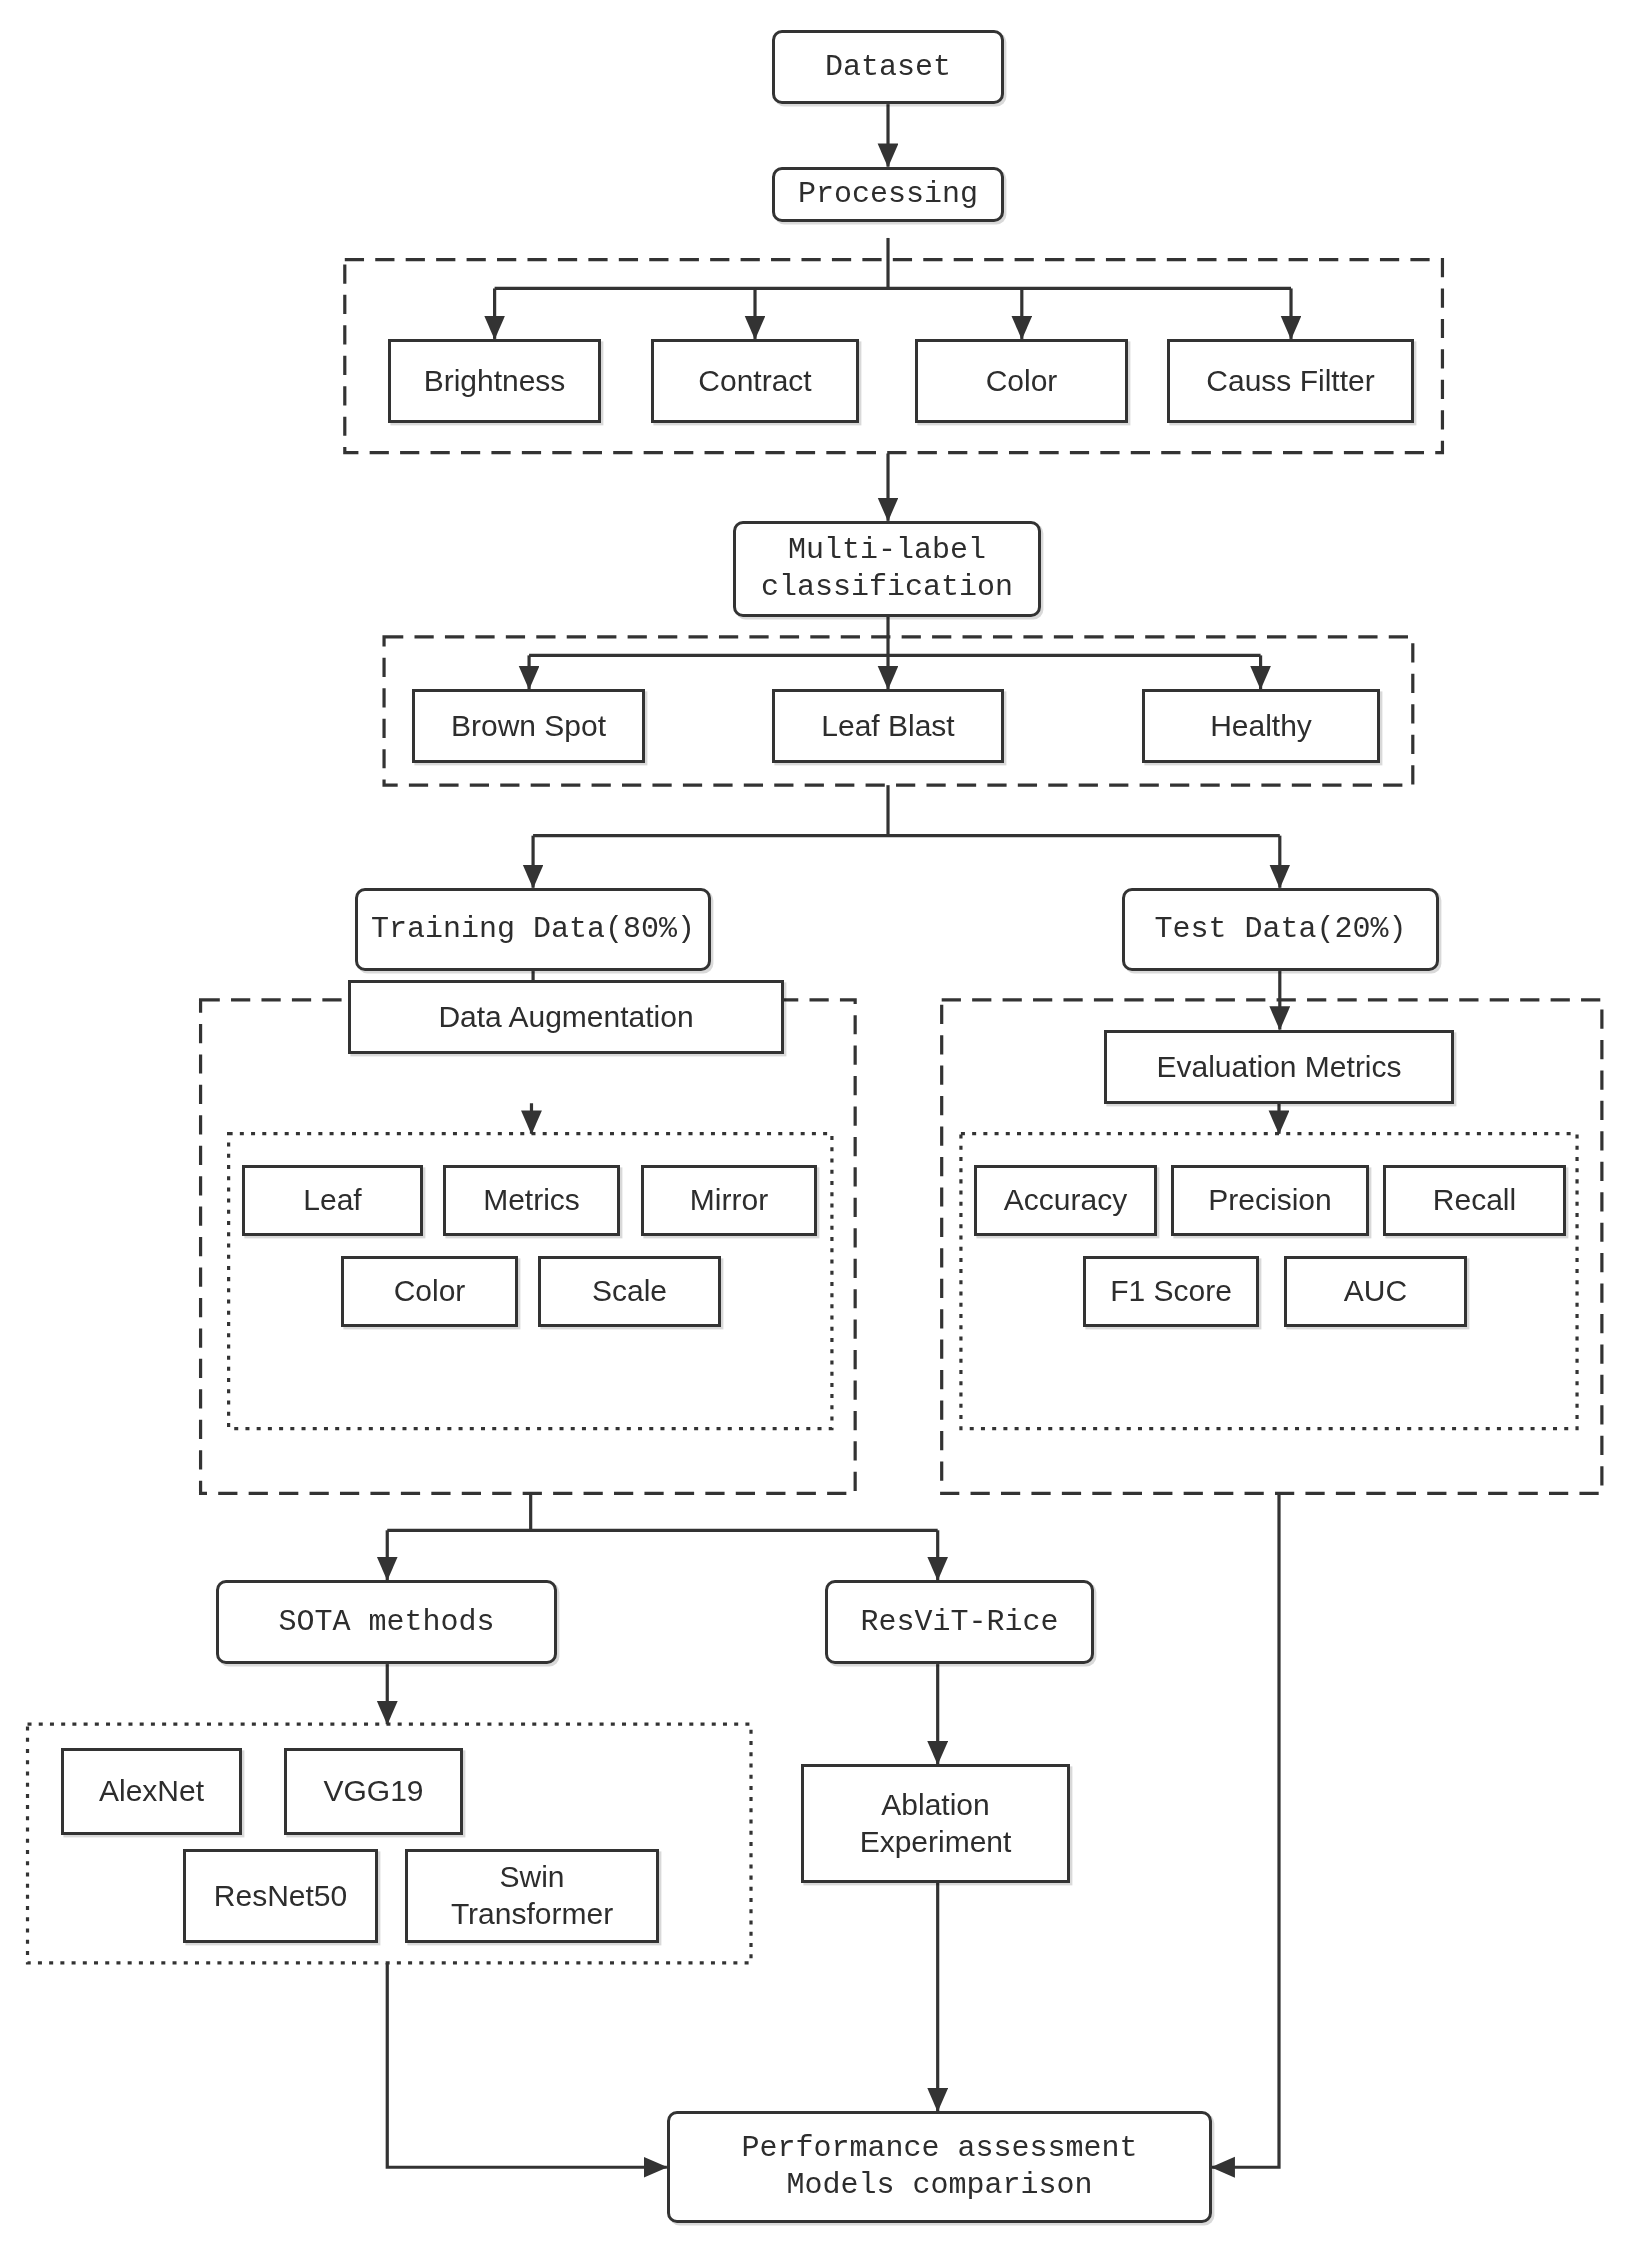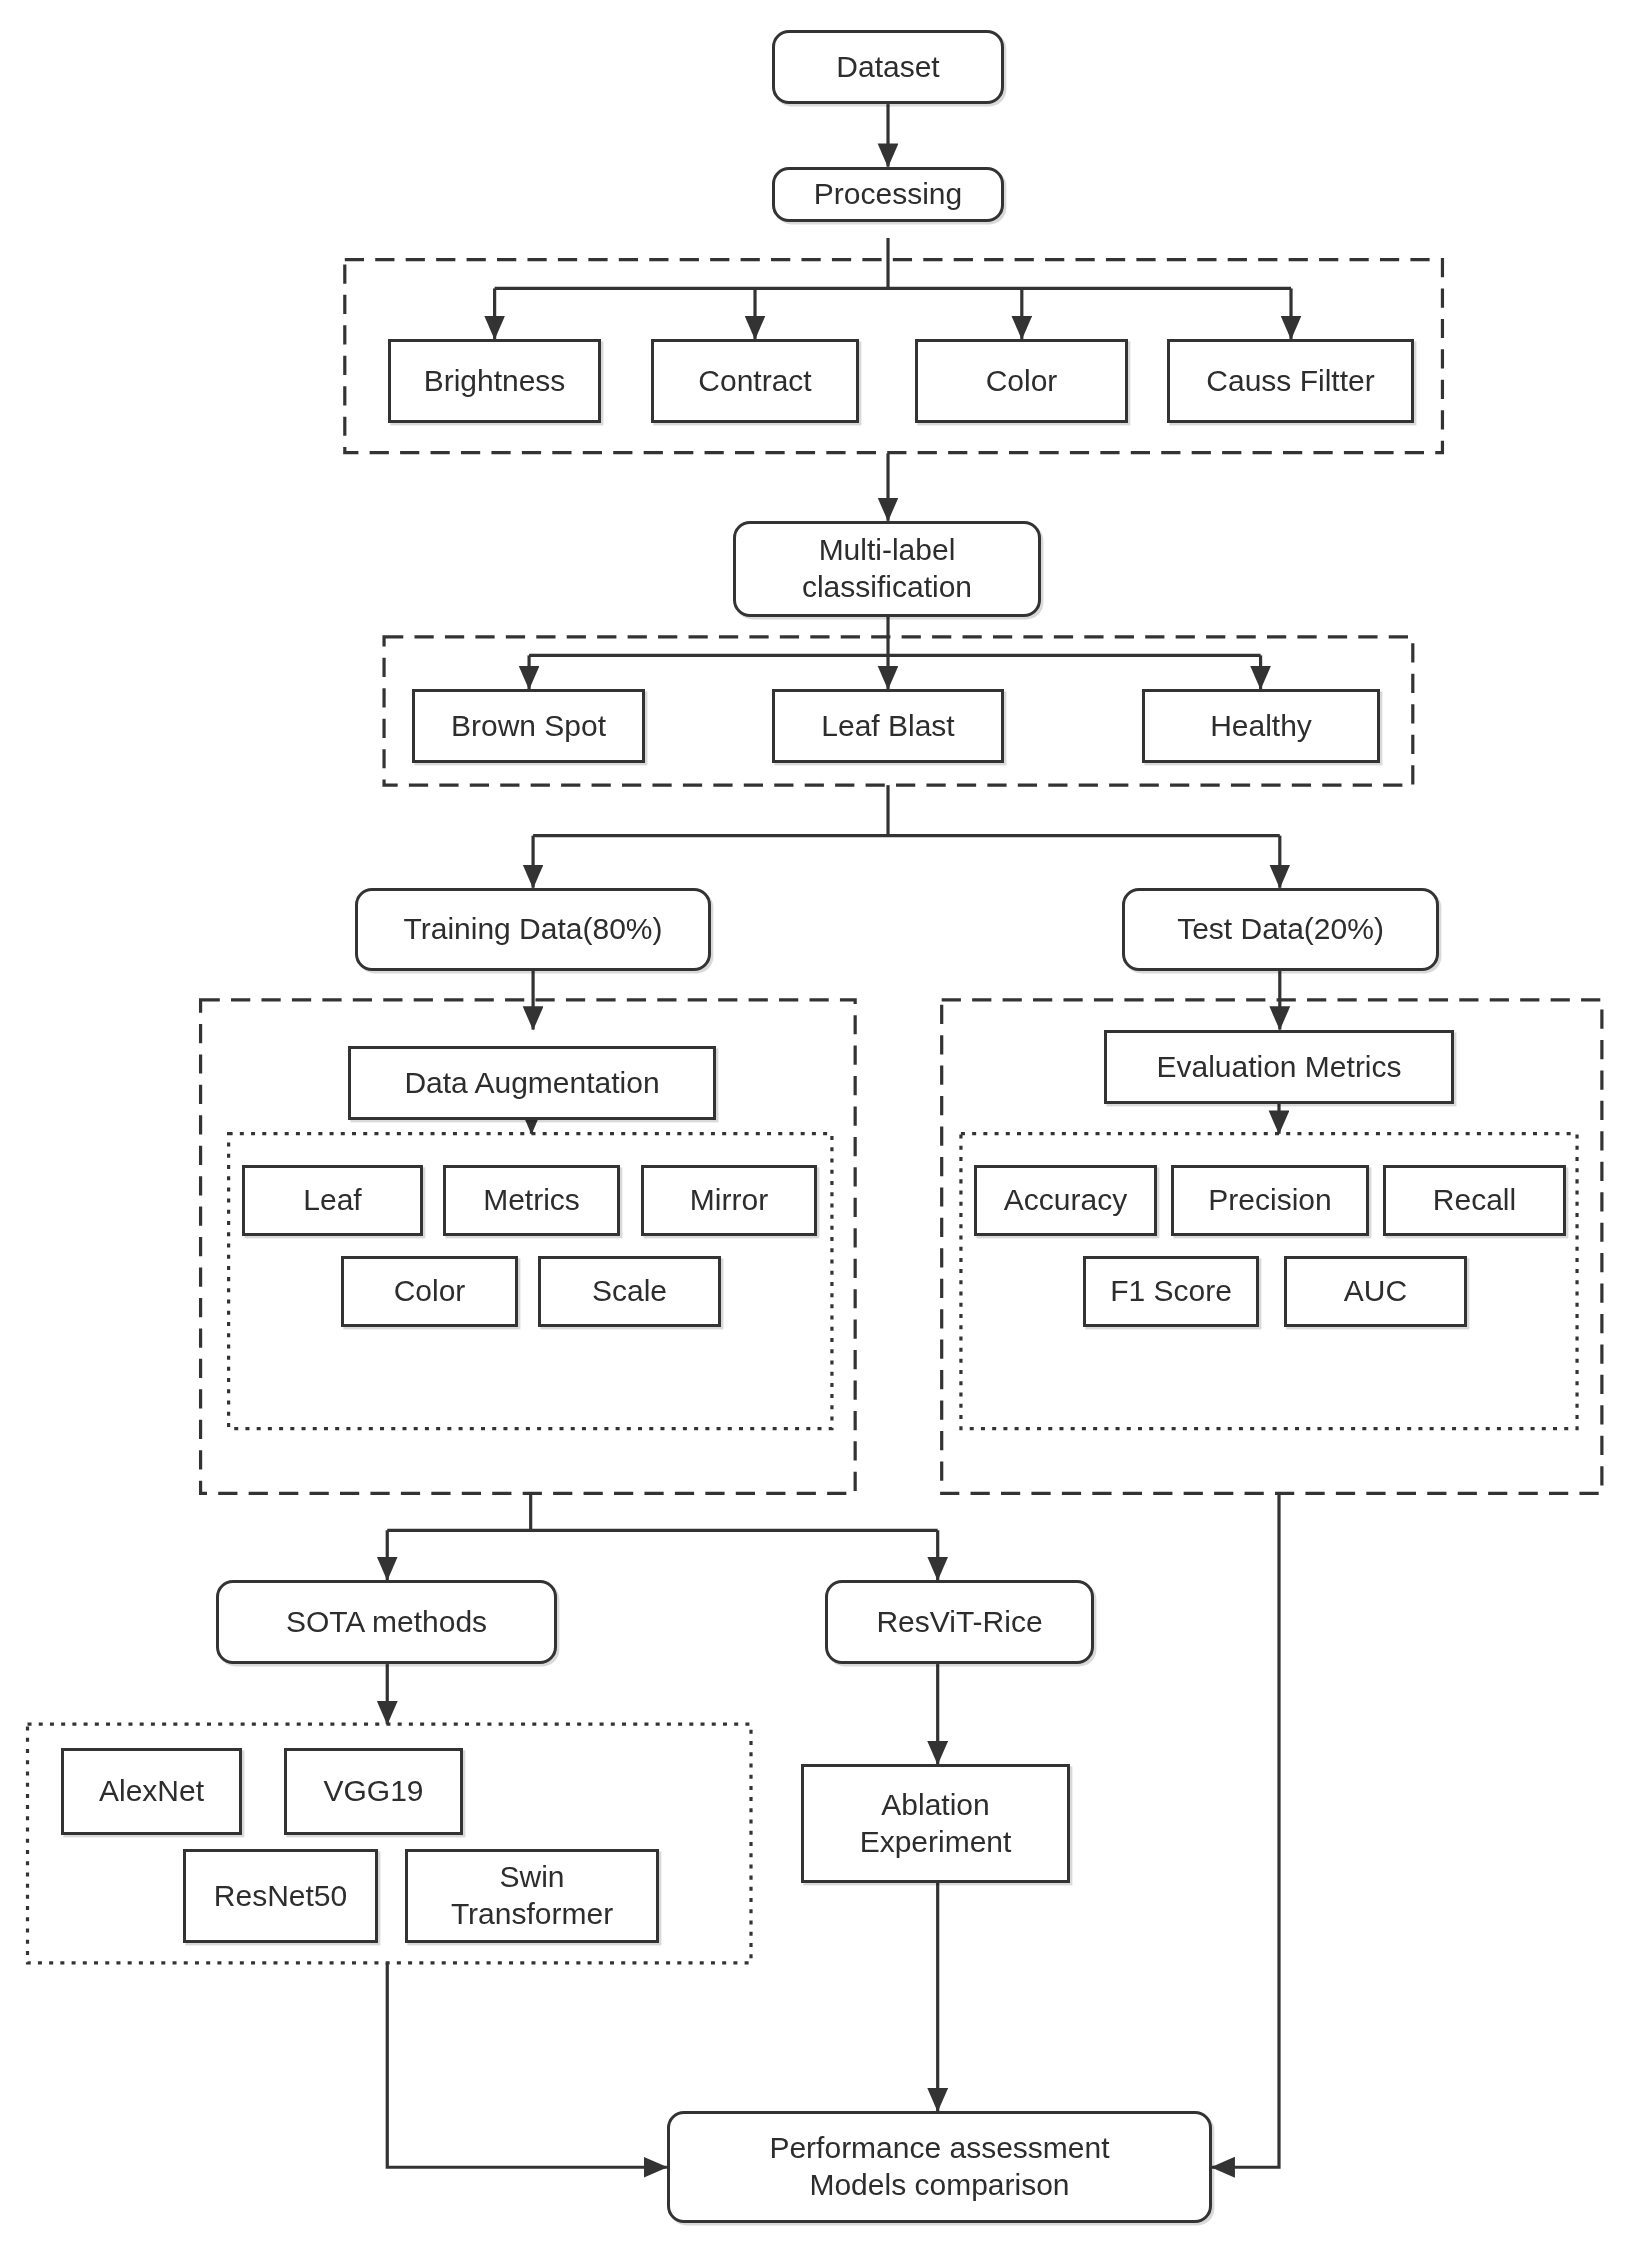--- a/index.html
+++ b/index.html
@@ -35,21 +35,21 @@
     border:3.2px solid var(--border-color);
     display:flex;
     align-items:center;
     justify-content:center;
     text-align:center;
     font-size:30px;
     line-height:1.22;
     white-space:pre-line;
     box-shadow:2.4px 2.4px 0 rgba(0,0,0,0.15);
   }
-  .node.round{border-radius:17px;}
+  .node.round{border-radius:10px;font-family:Liberation Mono, monospace;}
   .node span{display:block;}
 </style>
 </head>
 <body>
 
 <div class="canvas">
 
   <svg class="wires" viewBox="0 0 2030 2822">
     <defs>
       <marker id="arr" markerUnits="userSpaceOnUse" markerWidth="34" markerHeight="30" refX="29" refY="13" orient="auto">
@@ -109,21 +109,21 @@
 
   <div class="node" style="left:388px;top:339px;width:213px;height:84px"><span>Brightness</span></div>
   <div class="node" style="left:651px;top:339px;width:208px;height:84px"><span>Contract</span></div>
   <div class="node" style="left:915px;top:339px;width:213px;height:84px"><span>Color</span></div>
   <div class="node" style="left:1167px;top:339px;width:247px;height:84px"><span>Causs Filtter</span></div>
 
   <div class="node" style="left:412px;top:689px;width:233px;height:74px"><span>Brown Spot</span></div>
   <div class="node" style="left:772px;top:689px;width:232px;height:74px"><span>Leaf Blast</span></div>
   <div class="node" style="left:1142px;top:689px;width:238px;height:74px"><span>Healthy</span></div>
 
-  <div class="node" style="left:348px;top:1046px;width:368px;height:74px"><span>Data Augmentation</span></div>
+  <div class="node" style="left:348px;top:980px;width:436px;height:74px"><span>Data Augmentation</span></div>
   <div class="node" style="left:242px;top:1165px;width:181px;height:71px"><span>Leaf</span></div>
   <div class="node" style="left:443px;top:1165px;width:177px;height:71px"><span>Metrics</span></div>
   <div class="node" style="left:641px;top:1165px;width:176px;height:71px"><span>Mirror</span></div>
   <div class="node" style="left:341px;top:1256px;width:177px;height:71px"><span>Color</span></div>
   <div class="node" style="left:538px;top:1256px;width:183px;height:71px"><span>Scale</span></div>
 
   <div class="node" style="left:1104px;top:1030px;width:350px;height:74px"><span>Evaluation Metrics</span></div>
   <div class="node" style="left:974px;top:1165px;width:183px;height:71px"><span>Accuracy</span></div>
   <div class="node" style="left:1171px;top:1165px;width:198px;height:71px"><span>Precision</span></div>
   <div class="node" style="left:1383px;top:1165px;width:183px;height:71px"><span>Recall</span></div>

